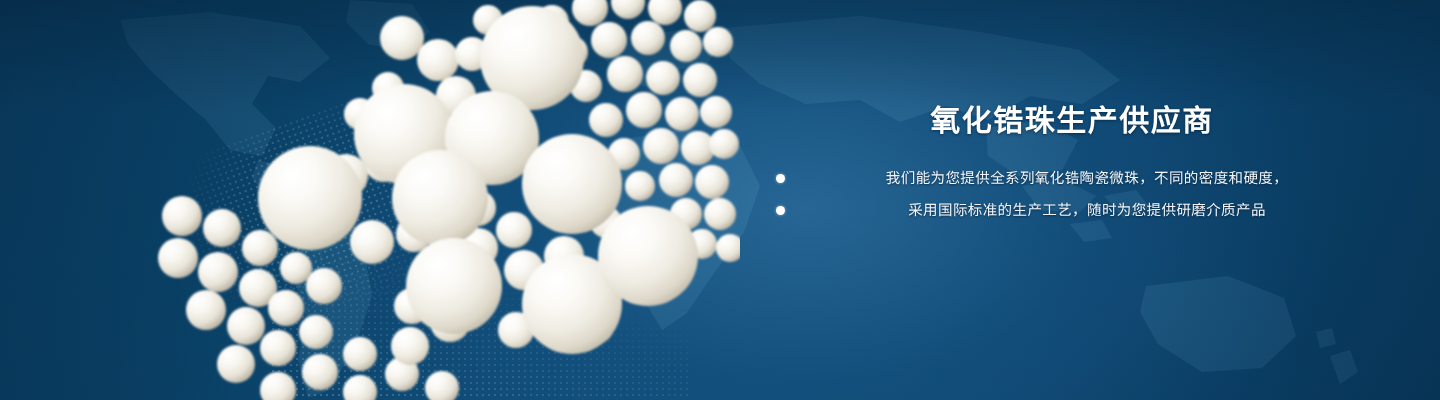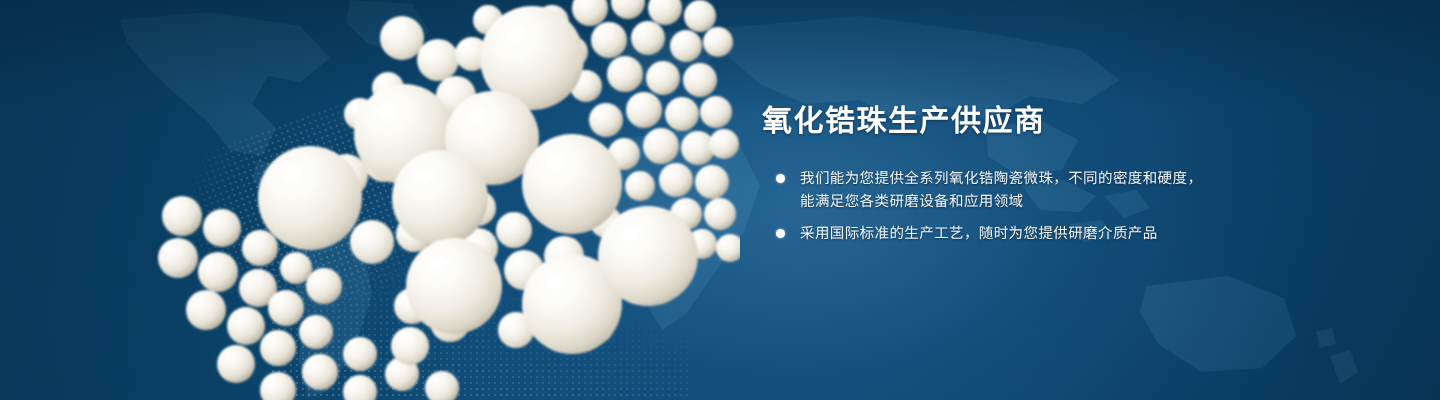--- a/index.html
+++ b/index.html
@@ -66,20 +66,21 @@
             mask-image:linear-gradient(15deg, rgba(0,0,0,0.9) 0%, rgba(0,0,0,0) 70%);
     pointer-events:none;
   }
   .beads-svg{position:absolute;inset:0;width:100%;height:100%;display:block;}
 
   
   .content{
     position:absolute;
     left:762px; top:104px;
     width:620px;
+    text-align:center;
   }
   .headline{
     margin:0 0 30px 0;
     color:#ffffff;
     font-size:30px;
     font-weight:700;
     letter-spacing:1.5px;
     line-height:1.1;
     text-shadow:0 1px 3px rgba(0,20,40,0.55);
     white-space:nowrap;
@@ -302,21 +303,20 @@
 
   <div class="content">
 
     <h1 class="headline">氧化锆珠生产供应商</h1>
 
     <ul class="bullets">
 
       <li>
         <span class="dot"></span>
         <span class="bline">我们能为您提供全系列氧化锆陶瓷微珠，不同的密度和硬度，</span>
-        <span class="bline">能满足您各类研磨设备和应用领域</span>
       </li>
 
 
       <li>
         <span class="dot"></span>
         <span class="bline">采用国际标准的生产工艺，随时为您提供研磨介质产品</span>
       </li>
 
     </ul>
   </div>

